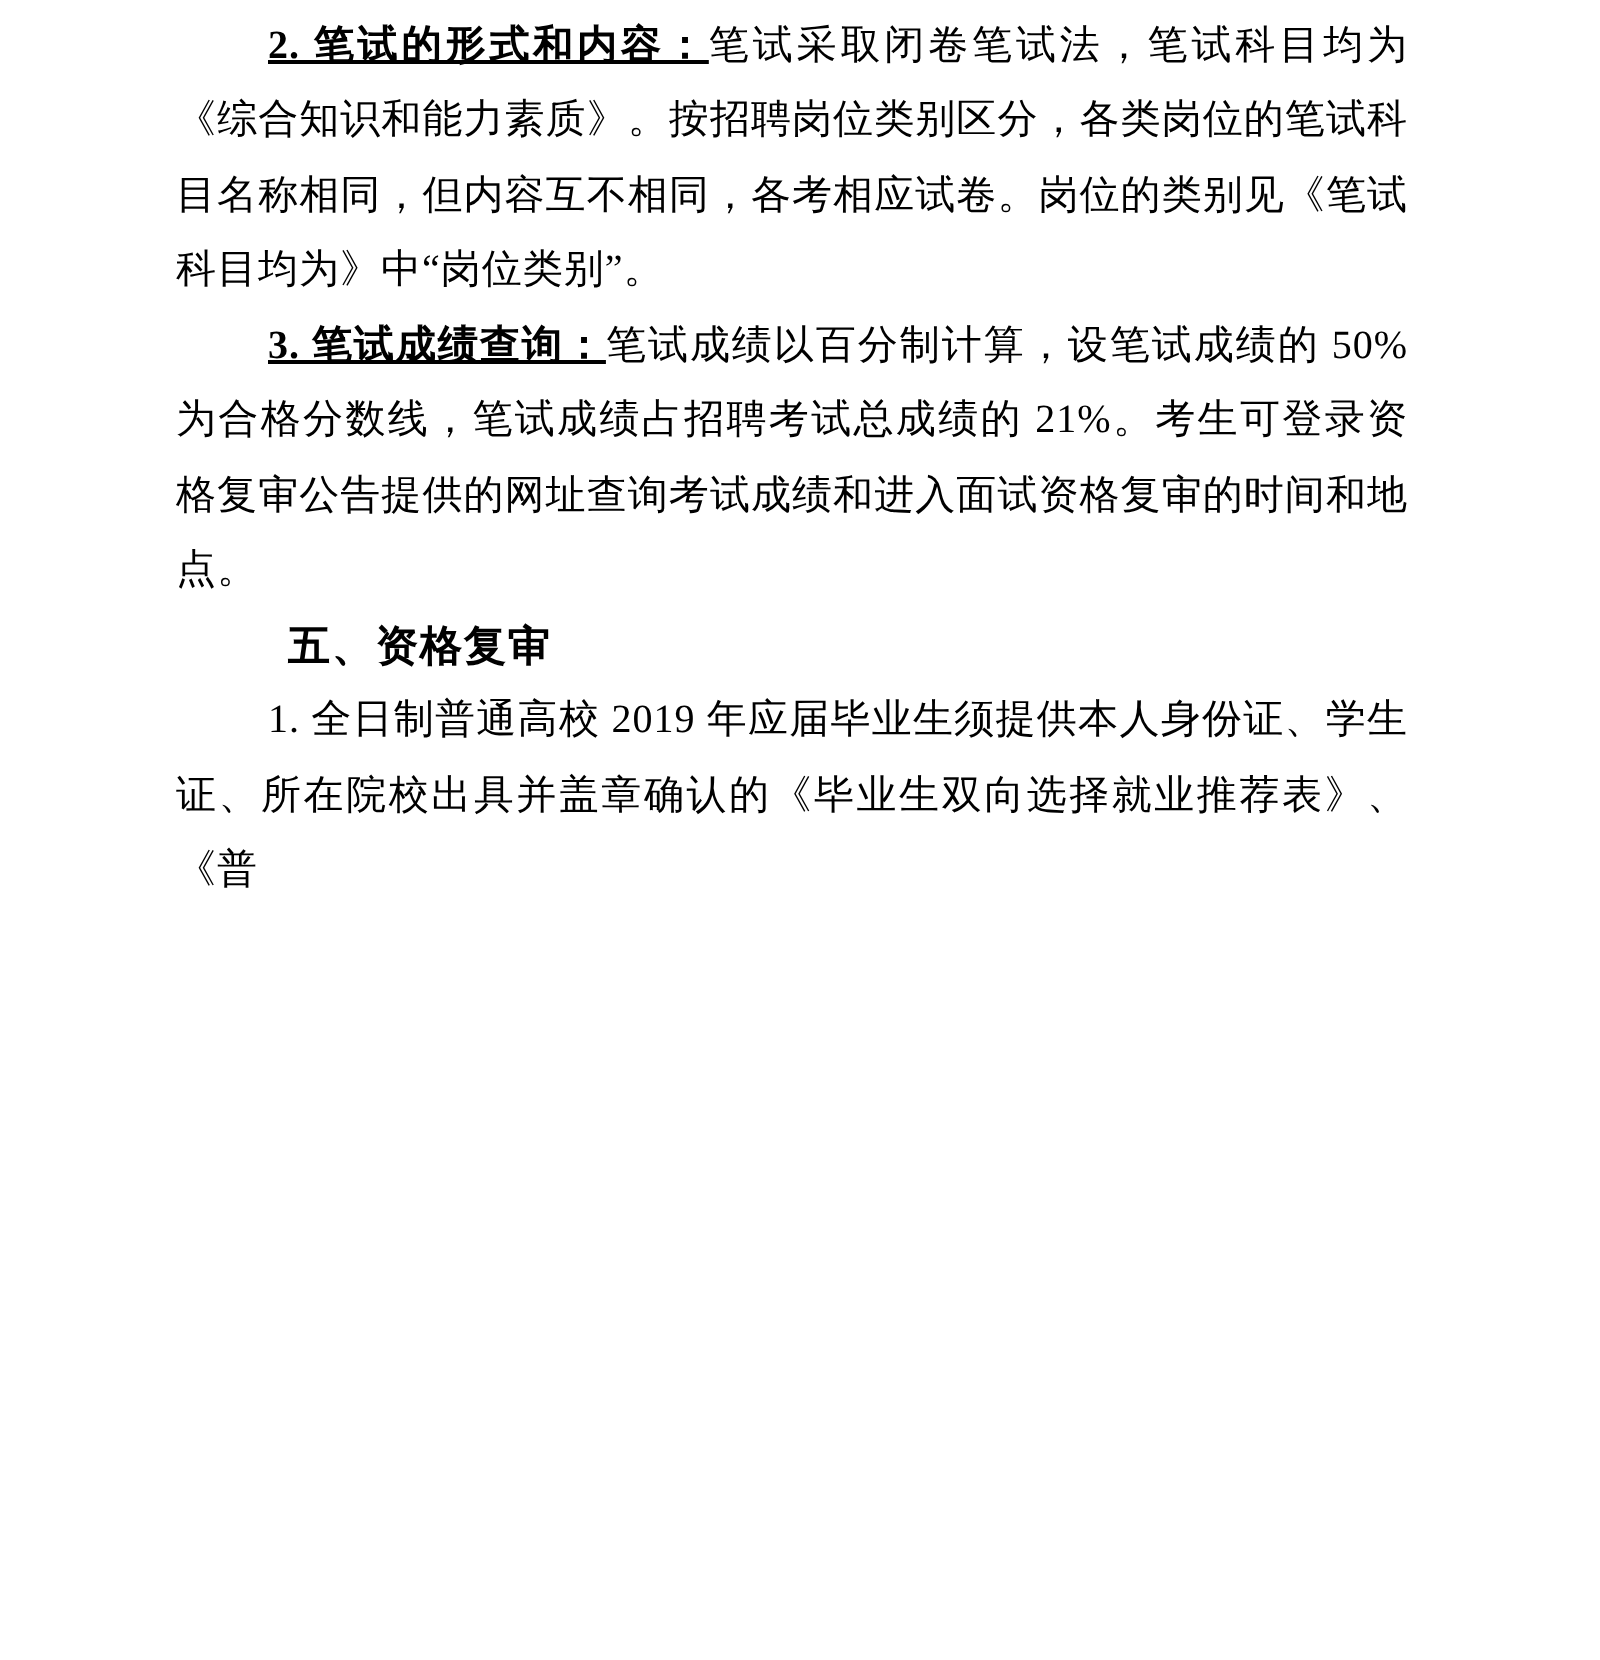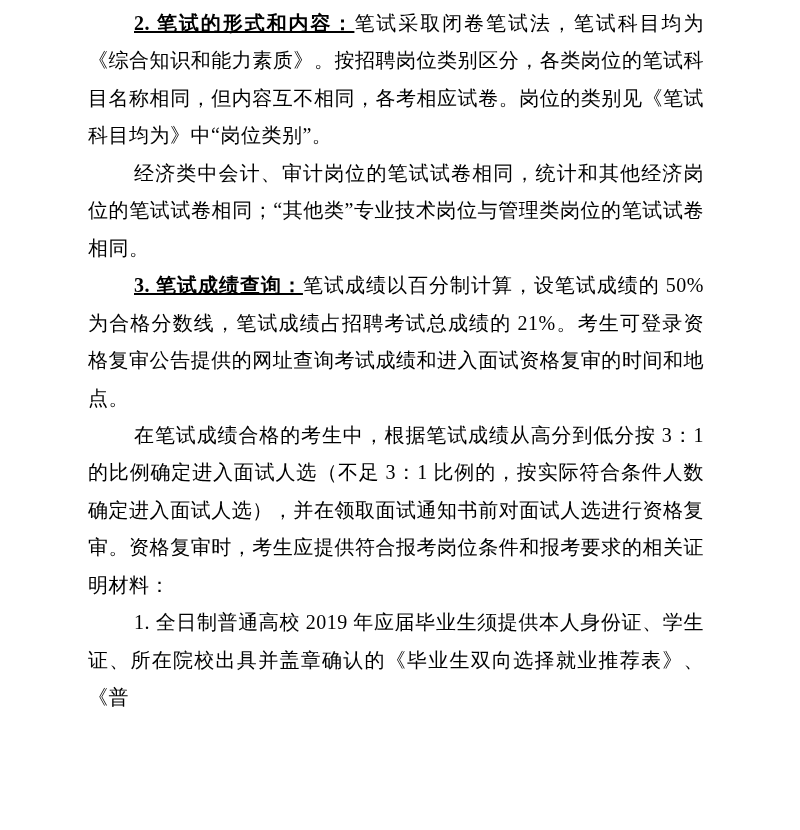--- a/index.html
+++ b/index.html
@@ -49,18 +49,17 @@
     letter-spacing: 1px;
     color: #000000;
   }
 </style>
 </head>
 <body>
 
 <div class="page">
   <div class="doc" id="doc" style="background: rgb(255, 255, 255);">
       <p class="para"><b class="lead">2. 笔试的形式和内容：</b><span>笔试采取闭卷笔试法，笔试科目均为《综合知识和能力素质》。按招聘岗位类别区分，各类岗位的笔试科目名称相同，但内容互不相同，各考相应试卷。岗位的类别见《笔试科目均为》中“岗位类别”。</span></p>
-      <p class="para"><span>经济类中会计、审计岗位的笔试试卷相同，统计和其他经济岗位的笔试试卷相同；“其他类”专业技术岗位与管理类岗位的笔试试卷相同。</span></p>
       <p class="para"><b class="lead">3. 笔试成绩查询：</b><span>笔试成绩以百分制计算，设笔试成绩的 50%为合格分数线，笔试成绩占招聘考试总成绩的 21%。考生可登录资格复审公告提供的网址查询考试成绩和进入面试资格复审的时间和地点。</span></p>
-      <p class="para"><span>在笔试成绩合格的考生中，根据笔试成绩从高分到低分按 3：1 的比例确定进入面试人选（不足 3：1 比例的，按实际符合条件人数确定进入面试人选），并在领取面试通知书前对面试人选进行资格复审。资格复审时，考生应提供符合报考岗位条件和报考要求的相关证明材料：</span></p>
+      <p class="heading"><span>五、资格复审</span></p>
       <p class="para"><span>1. 全日制普通高校 2019 年应届毕业生须提供本人身份证、学生证、所在院校出具并盖章确认的《毕业生双向选择就业推荐表》、《普</span></p>
     </div>
 </div>
 
 </body></html>

